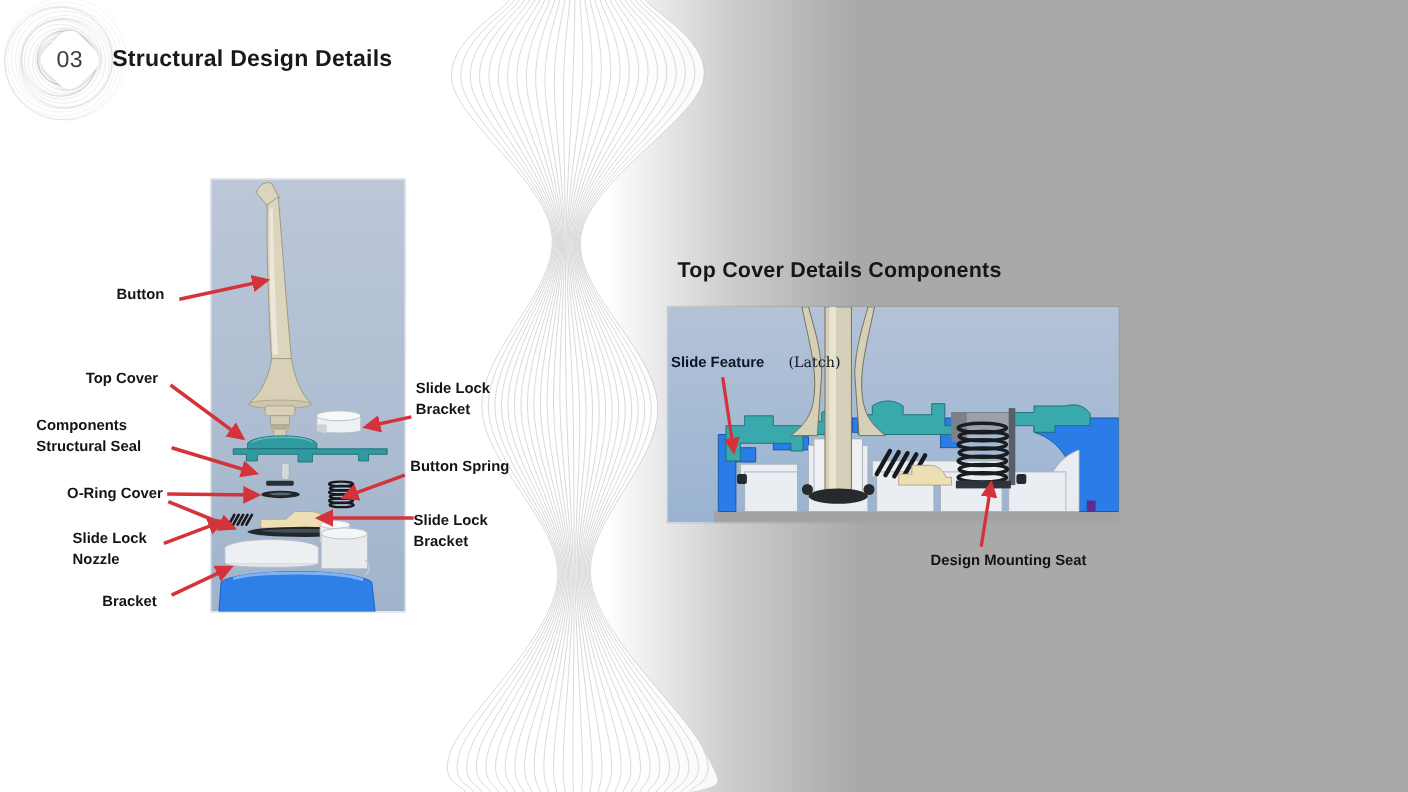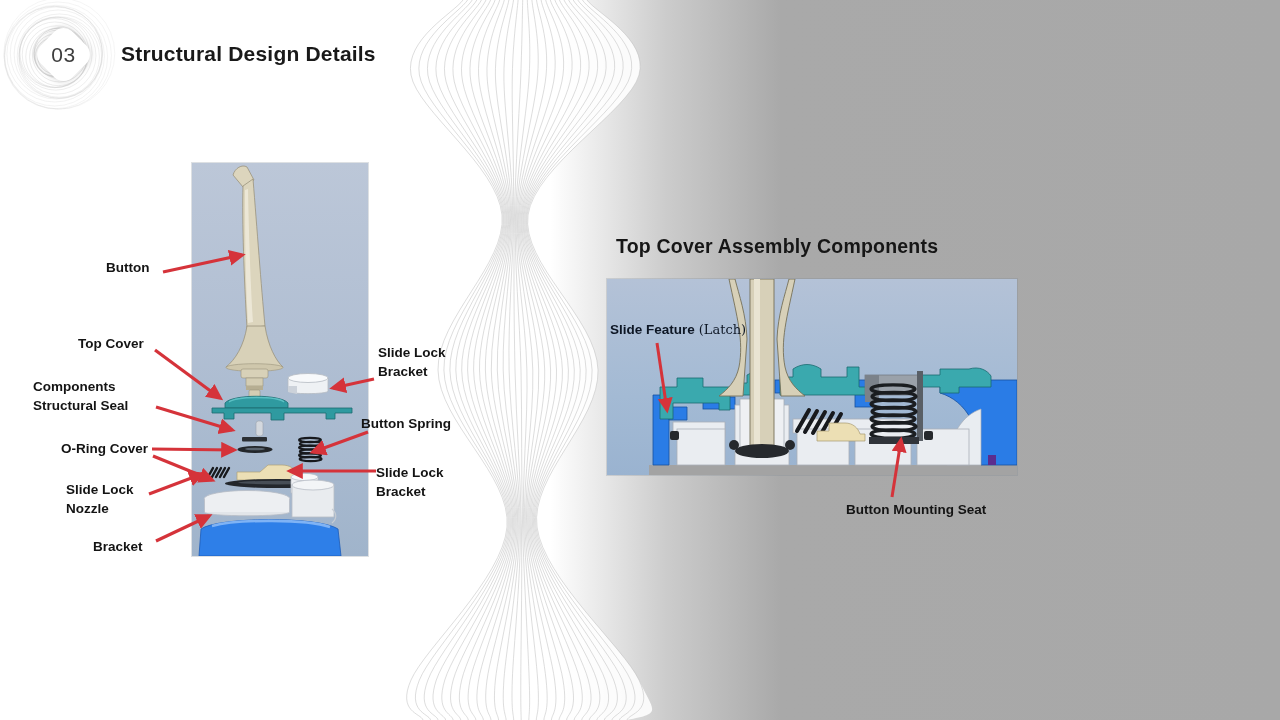--- a/index.html
+++ b/index.html
@@ -15,44 +15,44 @@
   .badge{
     position:absolute;left:41px;top:32px;width:45px;height:45px;background:#ffffff;
     border-radius:13px;transform:rotate(45deg);box-shadow:0 0 7px rgba(0,0,0,.18);
   }
   .badge span{
     position:absolute;inset:0;display:flex;align-items:center;justify-content:center;
     transform:rotate(-45deg);font-size:21px;color:#3e3e3e;letter-spacing:.5px;
   }
   .page-title{
     position:absolute;left:102px;top:42px;font-size:21px;font-weight:700;color:#191919;
-    letter-spacing:.2px;white-space:nowrap;margin-left:19px;
+    letter-spacing:.2px;white-space:nowrap;
   }
   .fig{position:absolute;box-shadow:0 0 0 1px rgba(120,130,145,.25)}
   .fig-left{left:192px;top:163px;width:176px;height:393px}
   .fig-right{left:607px;top:279px;width:410px;height:196px}
   .fig svg{width:100%;height:100%}
   .rf-title{
     position:absolute;left:616px;top:235px;font-size:19.5px;font-weight:700;color:#161616;
     white-space:nowrap;letter-spacing:.2px;
   }
   .lbl{
     position:absolute;font-size:13.5px;font-weight:600;color:#141414;line-height:19px;white-space:nowrap;
   }
   .lbl-nozzle{left:106px;top:258px}
   .lbl-topcover{left:78px;top:334px}
   .lbl-rectseal{left:33px;top:377px}
   .lbl-oring{left:61px;top:439px}
   .lbl-slspring{left:66px;top:480px}
   .lbl-bracket{left:93px;top:537px}
   .lbl-slbutton{left:378px;top:343px}
-  .lbl-bspring{left:361px;top:414px}
+  .lbl-bspring{left:373px;top:414px}
   .lbl-slbracket{left:376px;top:463px}
   .lbl-snap{left:610px;top:320px;color:#0d1624}
-  .lbl-snap .paren{font-family:"DejaVu Serif",serif;font-weight:400;font-size:13px;margin-left:4px}
+  .lbl-snap .paren{font-family:"DejaVu Serif",serif;font-weight:400;font-size:13px;margin-left:22px}
   .lbl-seat{left:846px;top:500px}
   #arrows{position:absolute;left:0;top:0;pointer-events:none}
 </style>
 </head>
 <body>
 
 <div class="slide">
 
   <svg id="swirl" class="decor" width="132" height="132">
       <circle cx="63" cy="63" r="8" fill="none" stroke="#c6c6c6" stroke-width="0.6" opacity="0.8"></circle>
@@ -271,21 +271,21 @@
         </g>
         <rect x="262" y="158" width="50" height="7" fill="#30343a"></rect>
       </g>
 
       <rect x="63" y="152" width="9" height="9" rx="2" fill="#26292d"></rect>
       <rect x="317" y="152" width="9" height="9" rx="2" fill="#26292d"></rect>
       <rect x="381" y="176" width="8" height="10" fill="#5b2d8e"></rect>
     </svg>
   </div>
 
-  <div class="rf-title">Top Cover Assembly Components</div>
+  <div class="rf-title">Top Cover Details Components</div>
 
   <div class="lbl lbl-nozzle">Button</div>
   <div class="lbl lbl-topcover">Top Cover</div>
   <div class="lbl lbl-rectseal">
     <div>Components</div>
     <div>Structural Seal</div>
   </div>
   <div class="lbl lbl-oring">O-Ring Cover</div>
   <div class="lbl lbl-slspring">
     <div>Slide Lock</div>
@@ -298,21 +298,21 @@
   </div>
   <div class="lbl lbl-bspring">Button Spring</div>
   <div class="lbl lbl-slbracket">
     <div>Slide Lock</div>
     <div>Bracket</div>
   </div>
 
   <div class="lbl lbl-snap">
     <span>Slide Feature</span><span class="paren">(Latch)</span>
   </div>
-  <div class="lbl lbl-seat">Button Mounting Seat</div>
+  <div class="lbl lbl-seat">Design Mounting Seat</div>
 
   <svg id="arrows" width="1280" height="720">
     <defs>
       <marker id="ah" markerWidth="5.4" markerHeight="5.4" refX="4" refY="2.5" orient="auto" markerUnits="strokeWidth">
         <path d="M0,0 L5.2,2.5 L0,5 Z" fill="#d5333a"></path>
       </marker>
     </defs>
     <g stroke="#d5333a" stroke-width="3.2" marker-end="url(#ah)">
       <path d="M163,272 L242,255"></path>
       <path d="M155,350 L220,398"></path>

